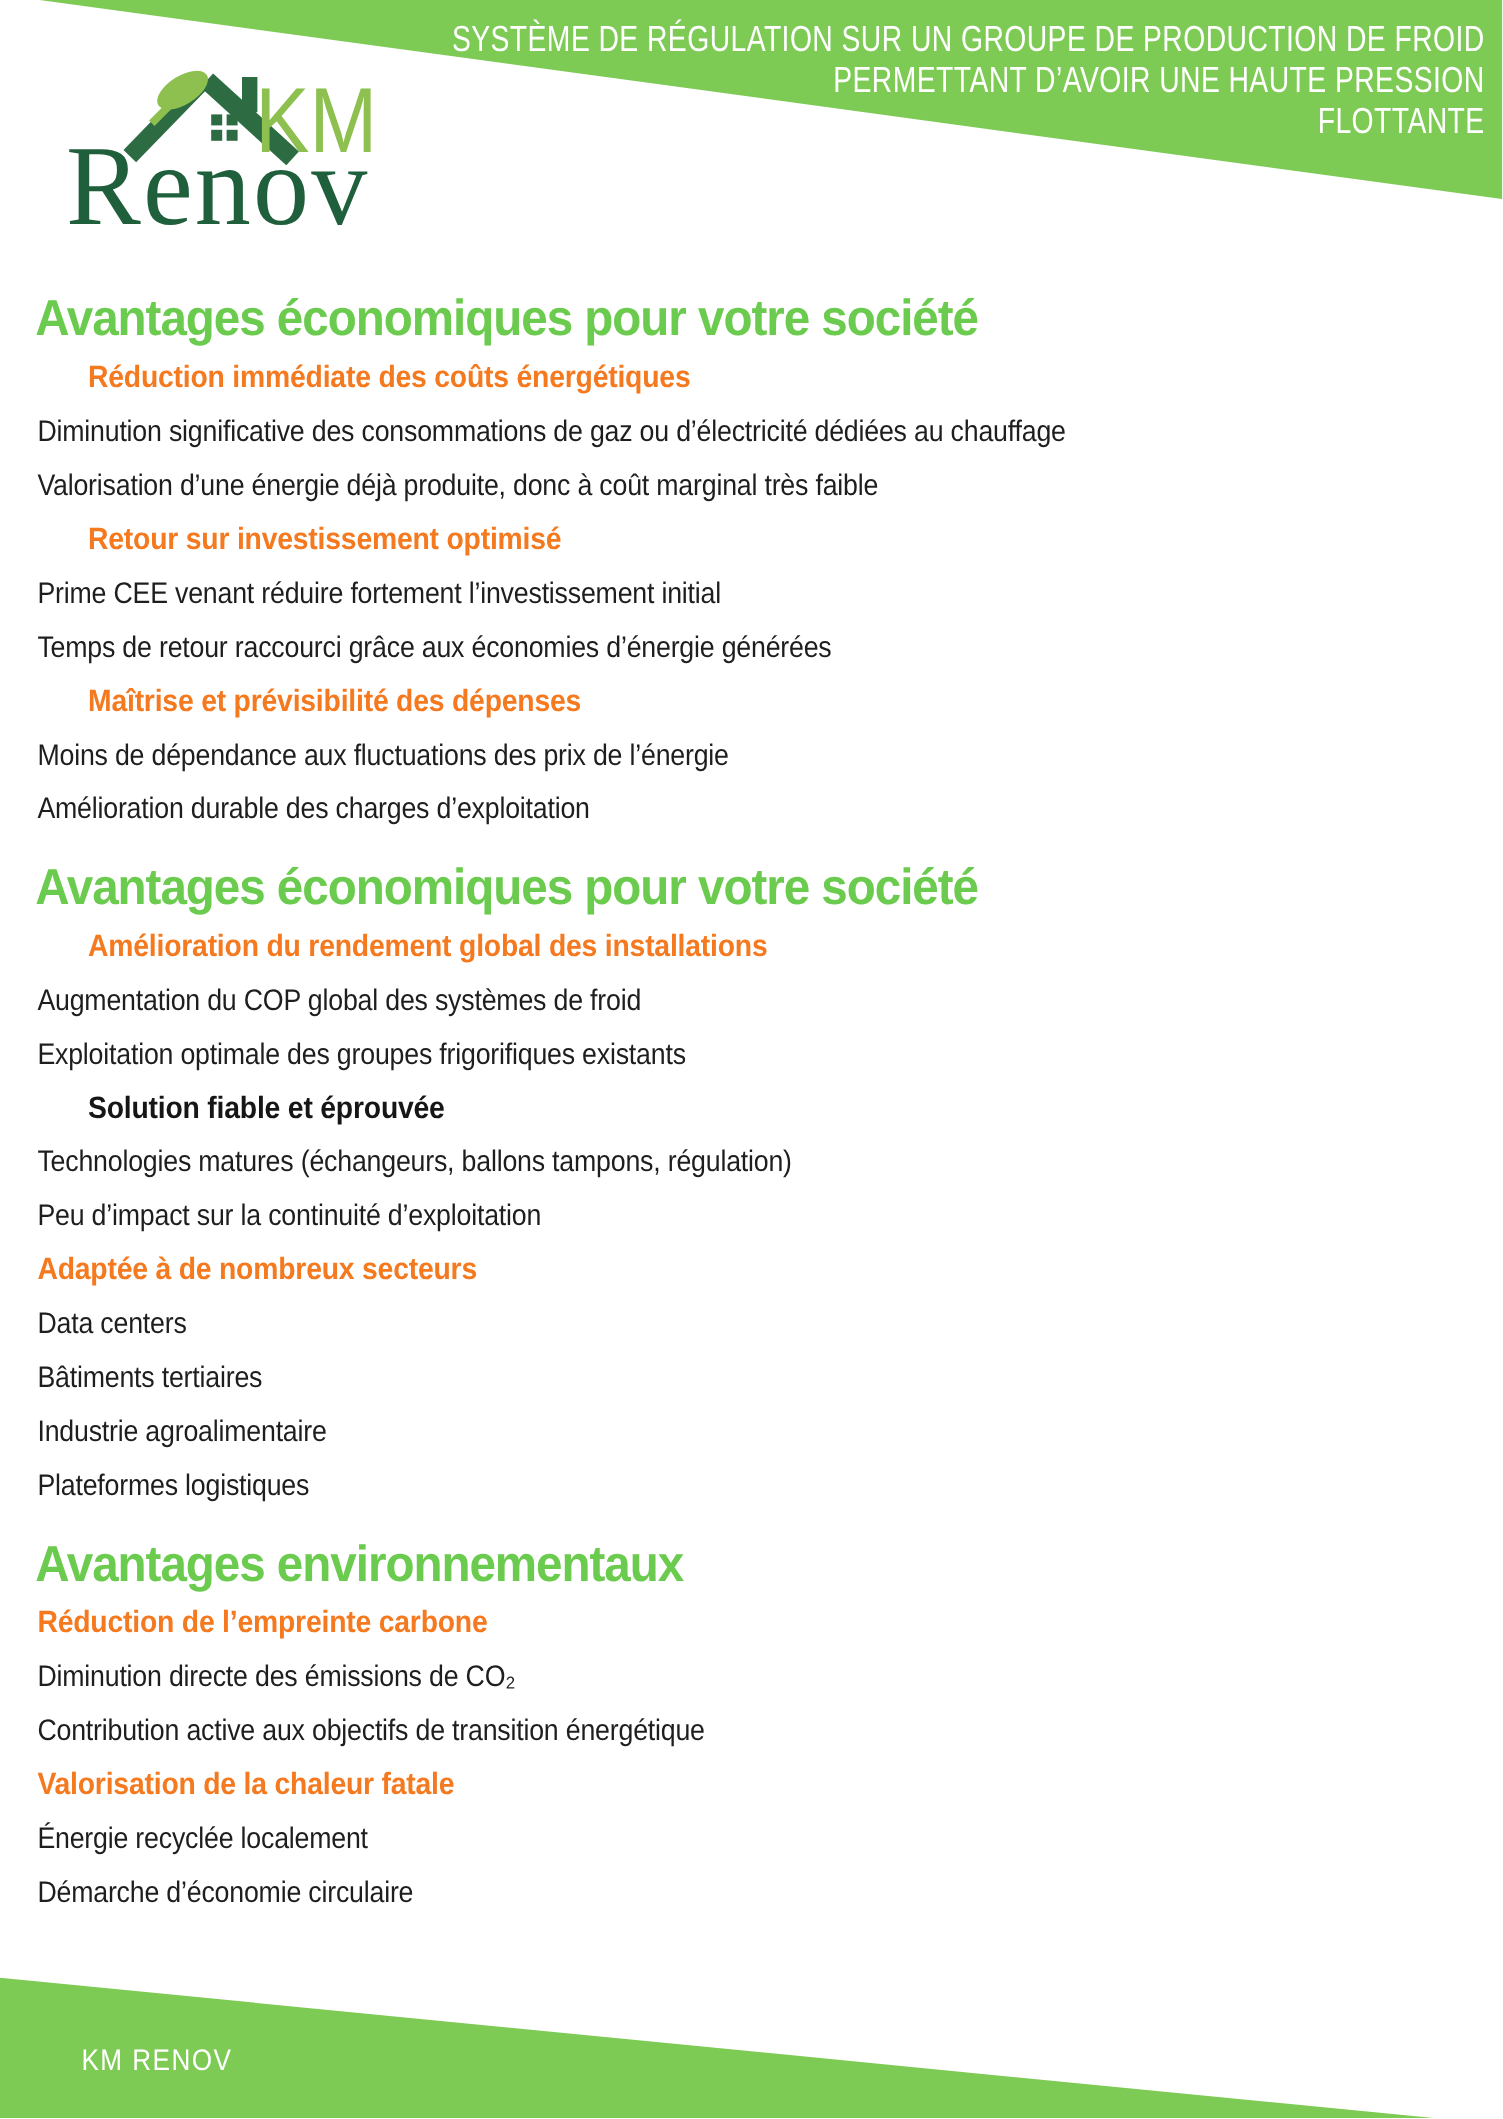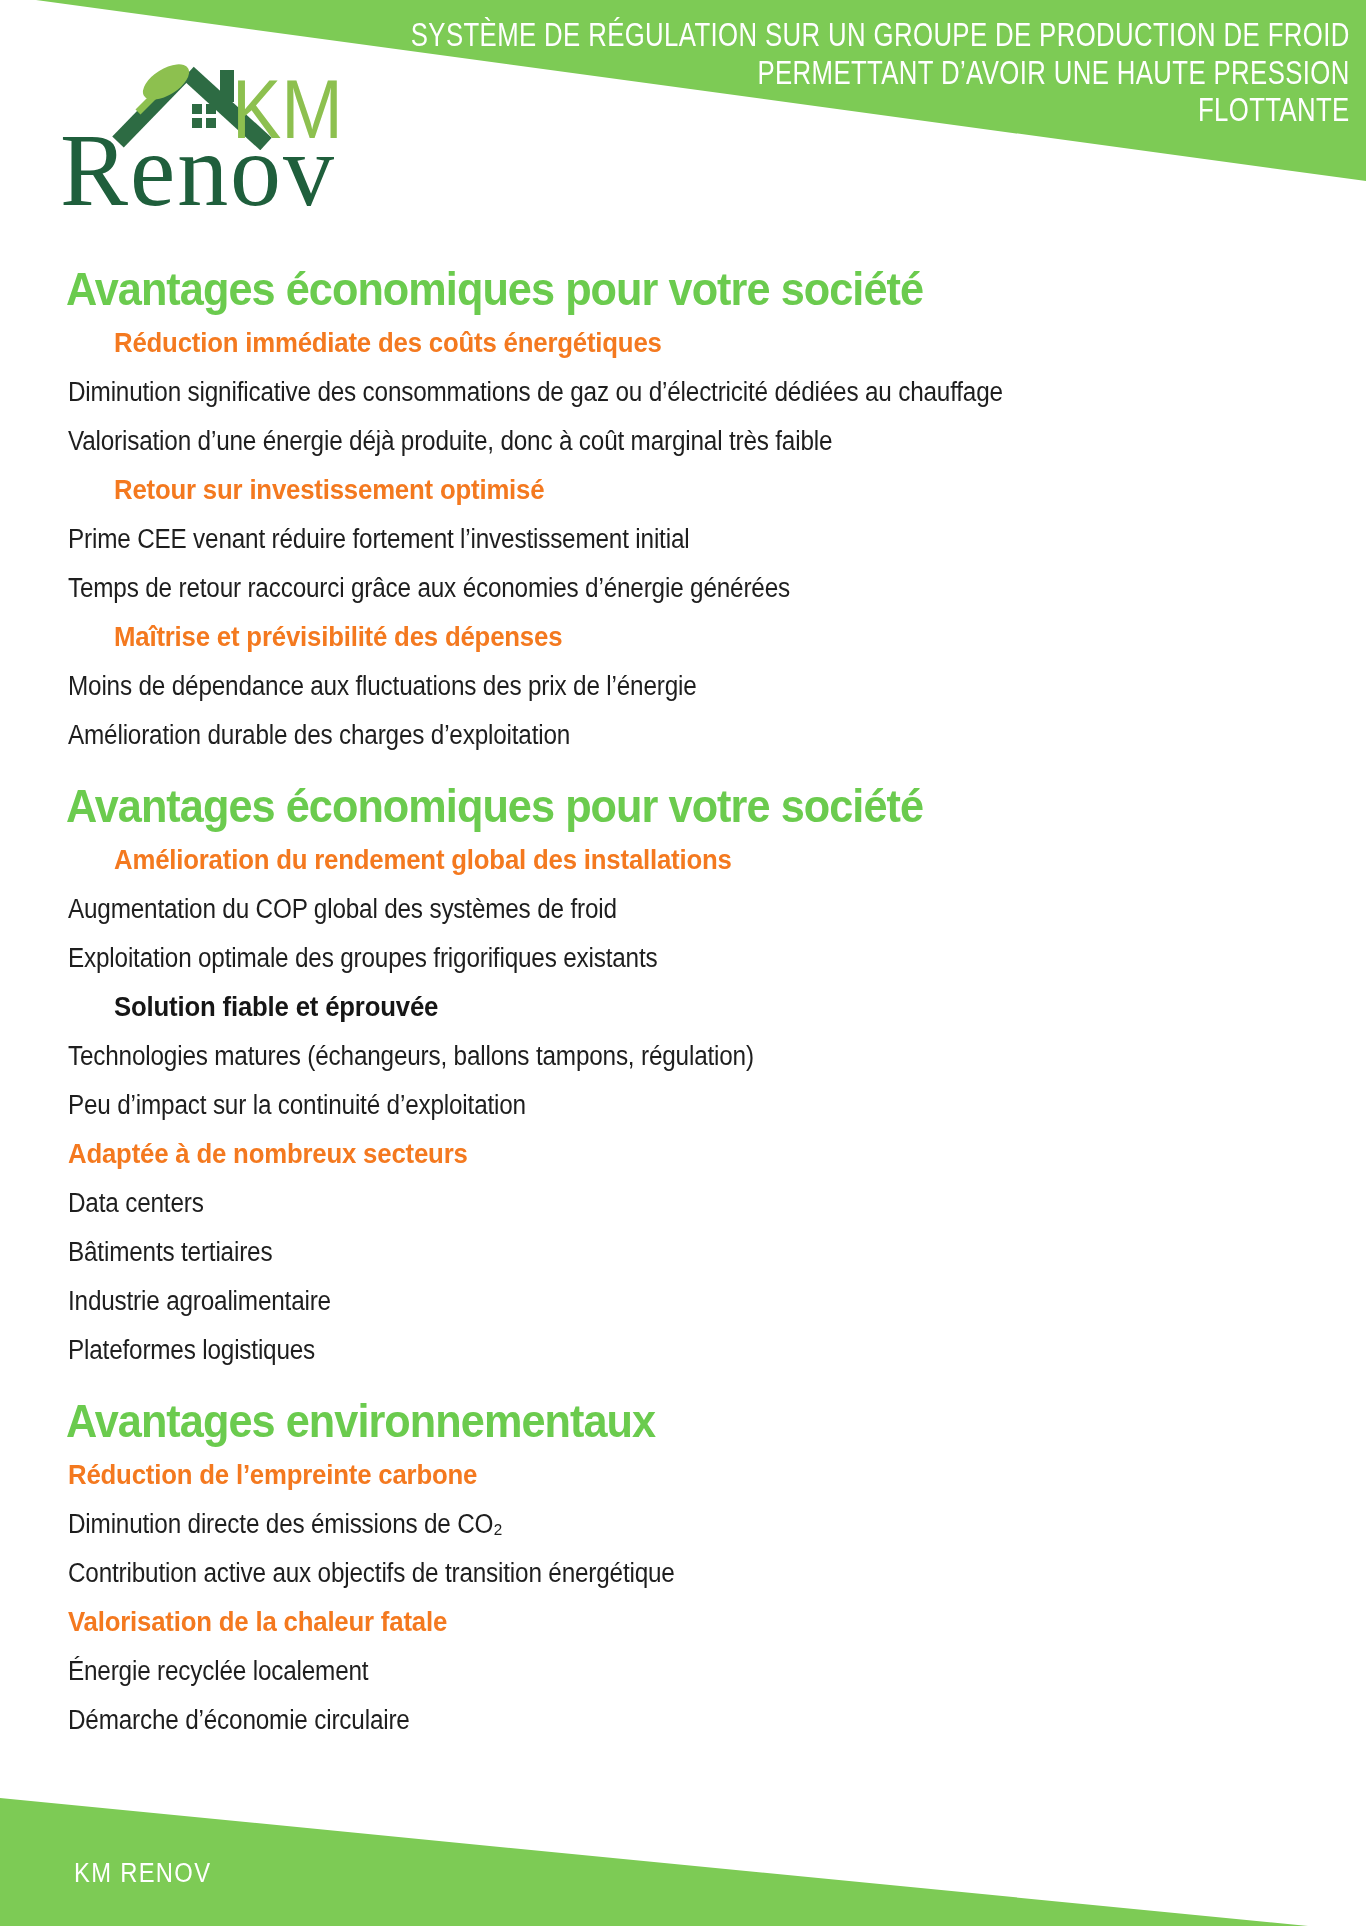--- a/index.html
+++ b/index.html
@@ -31,21 +31,21 @@
     font-weight:400; color:var(--km); transform:scaleX(.88); transform-origin:0 0;
   }
   .logo-renov{
     position:absolute; left:10px; top:64px;
     font-family:"Liberation Serif", serif; font-size:104px; line-height:1;
     color:var(--dark); letter-spacing:2px; transform:scaleX(.98); transform-origin:0 0;
   }
   
   .content{
     position:absolute; top:0; left:0; width:1364px; height:1926px;
-    padding:264px 30px 0 66px; box-sizing:border-box;
+    padding:264px 30px 0 32px; box-sizing:border-box;
   }
   .sec-h{
     color:var(--green); font-size:46px; line-height:50px; font-weight:700;
     letter-spacing:-1px; margin:31px 0 14px 0; white-space:nowrap;
     transform:scaleX(.94); transform-origin:0 50%;
   }
   .sec-h:first-child{margin-top:0;}
   .sub{
     color:var(--orange); font-size:28px; line-height:30px; font-weight:700;
     margin:0 0 19px 48px; letter-spacing:-.2px; white-space:nowrap;

